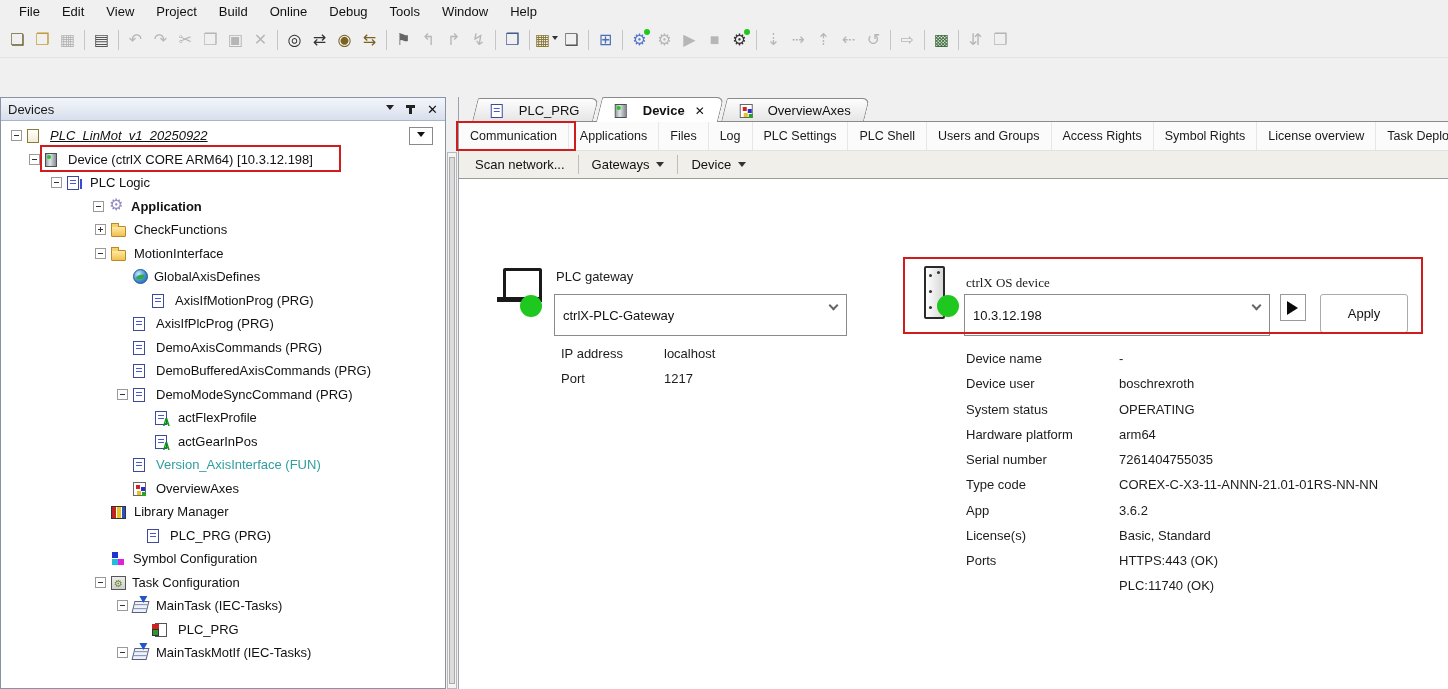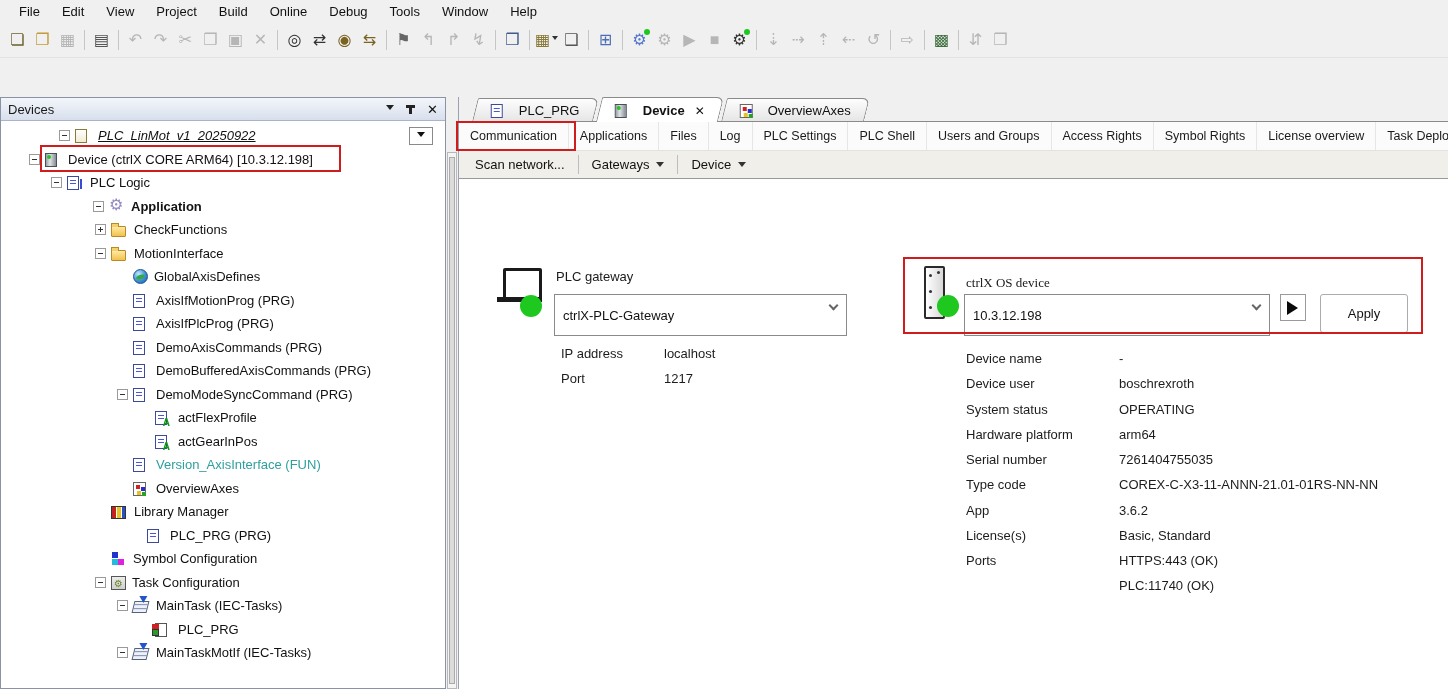--- a/index.html
+++ b/index.html
@@ -275,21 +275,21 @@
           <span class="chevdown"></span>
         </span>
       <span class="dph">
           <span class="pin"></span>
         </span>
       <span class="dph">
           <span class="xglyph">✕</span>
         </span>
     </div>
     <div class="tree">
-        <div class="trow" style="padding-left: 10px; margin-left: 48px;">
+        <div class="trow" style="padding-left: 10px;">
           <span class="exp m"></span>
           <span class="ti ti-proj"></span>
           <span class="tlabel root">PLC_LinMot_v1_20250922</span>
         </div>
         <div class="trow" style="padding-left: 28px;">
           <span class="exp m"></span>
           <span class="ti ti-dev"></span>
           <span class="tlabel">Device (ctrlX CORE ARM64) [10.3.12.198]</span>
         </div>
         <div class="trow" style="padding-left: 50px;">
@@ -310,21 +310,21 @@
         <div class="trow" style="padding-left: 94px;">
           <span class="exp m"></span>
           <span class="ti ti-folder"></span>
           <span class="tlabel">MotionInterface</span>
         </div>
         <div class="trow" style="padding-left: 116px;">
           <span class="spc"></span>
           <span class="ti ti-gvl"></span>
           <span class="tlabel">GlobalAxisDefines</span>
         </div>
-        <div class="trow" style="padding-left: 116px;">
+        <div class="trow" style="padding-left: 116px; margin-left: 19px;">
           <span class="spc"></span>
           <span class="ti ti-page ti-prg"></span>
           <span class="tlabel">AxisIfMotionProg (PRG)</span>
         </div>
         <div class="trow" style="padding-left: 116px;">
           <span class="spc"></span>
           <span class="ti ti-page ti-prg"></span>
           <span class="tlabel">AxisIfPlcProg (PRG)</span>
         </div>
         <div class="trow" style="padding-left: 116px;">

